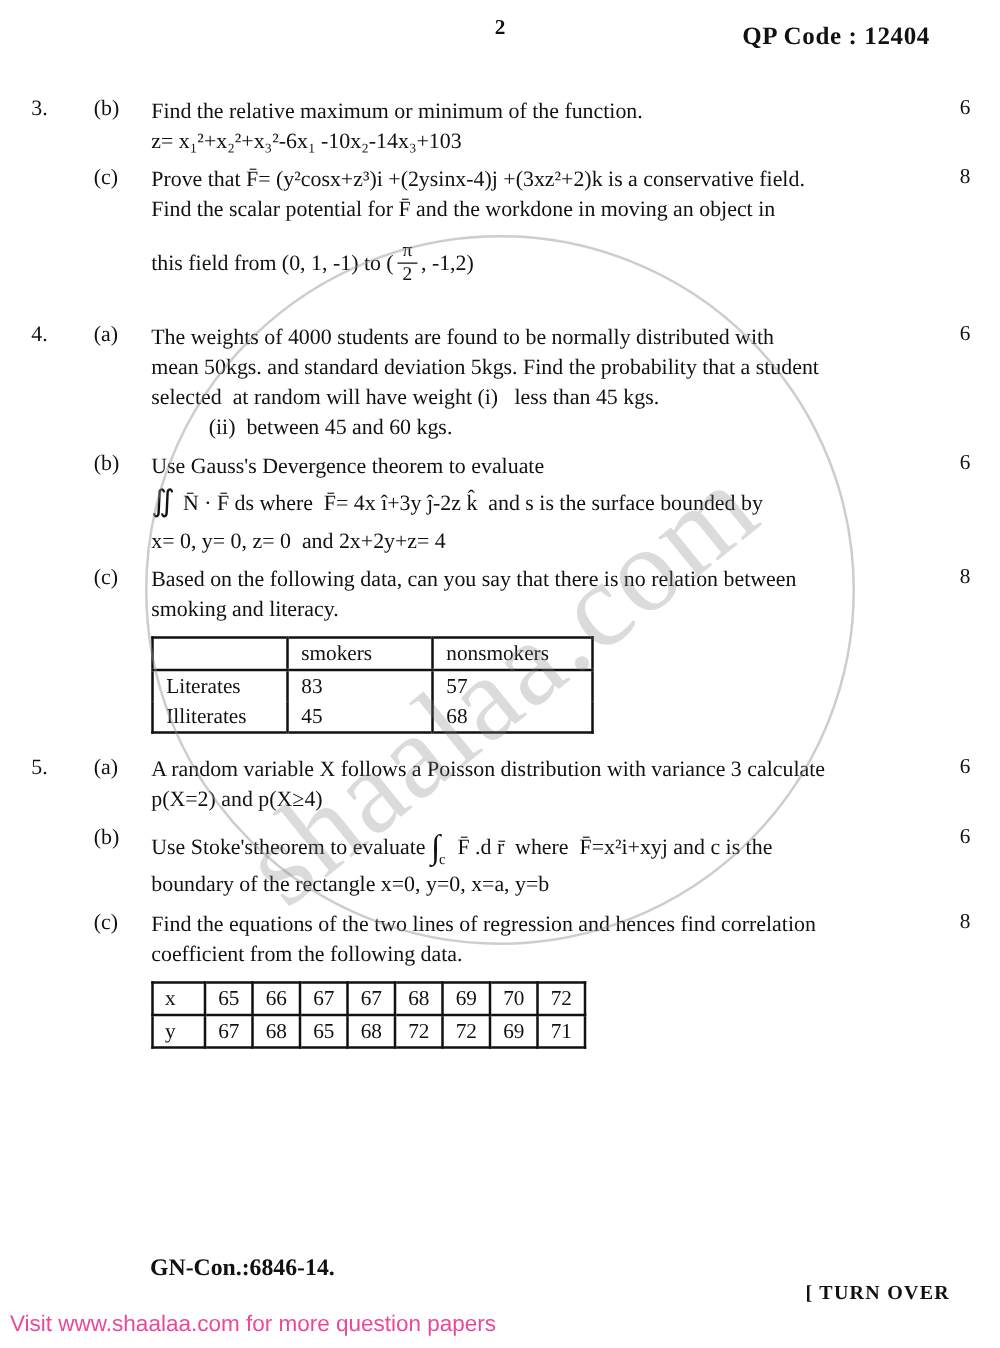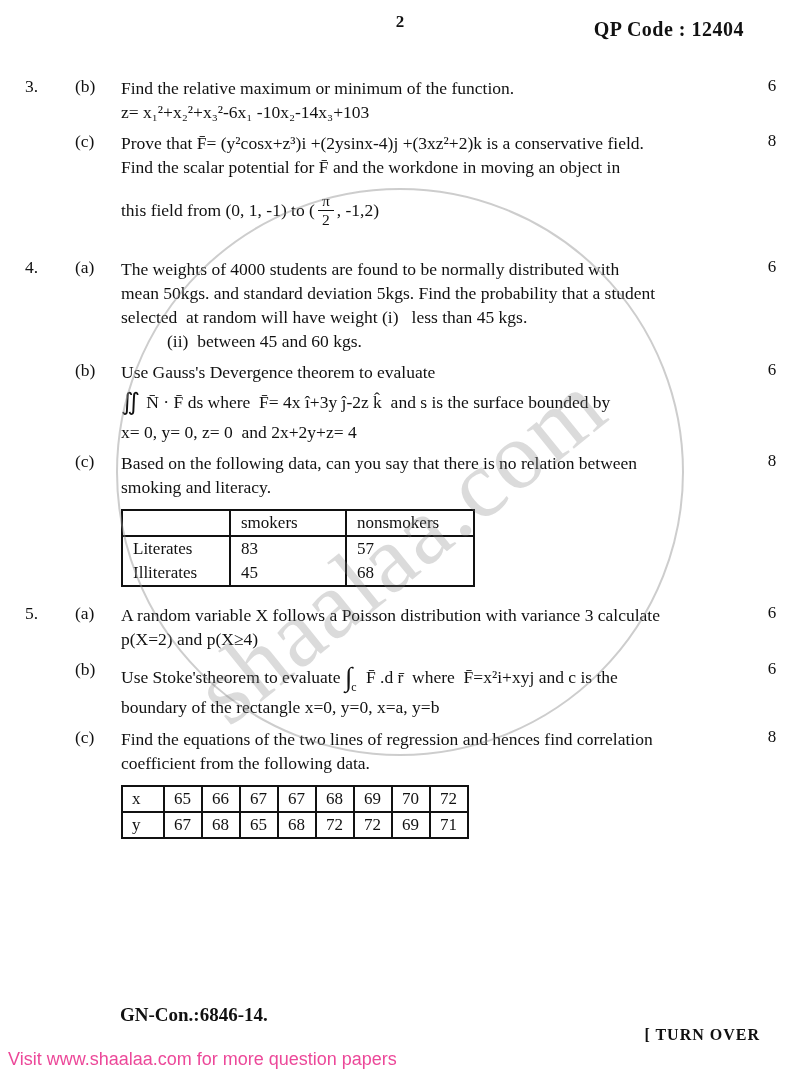--- a/index.html
+++ b/index.html
@@ -58,21 +58,21 @@
   }
   .qtable td { padding:1px 10px; line-height:22px; }
   .smoking-table { margin-left:-8px; }
   .smoking-table td { border-left:2px solid #111; }
   .smoking-table td:first-child { border-left:none; width:108px;margin-left:16px; }
   .smoking-table td:nth-child(2) { width:116px; }
   .smoking-table td:nth-child(3) { width:128px; }
   .smoking-table tr:first-child td { border-bottom:2px solid #111;border-radius:10px; }
   .regression-table { margin-left:-14px; margin-top:14px; }
   .regression-table td {
-    border:2px solid #111; text-align:left; padding:1px 9px; min-width:38px;
+    border:2px solid #111; text-align:center; padding:1px 9px; min-width:38px;
   }
   .regression-table td:first-child { min-width:42px; text-align:left; }
 
   
   .watermark { position:absolute; inset:0; pointer-events:none; z-index:5; }
   .wm-circle {
     position:absolute; left:116px; top:188px; width:568px; height:568px;
     border:2px solid rgba(145,145,145,0.45); border-radius:50%;
   }
   .wm-text {

